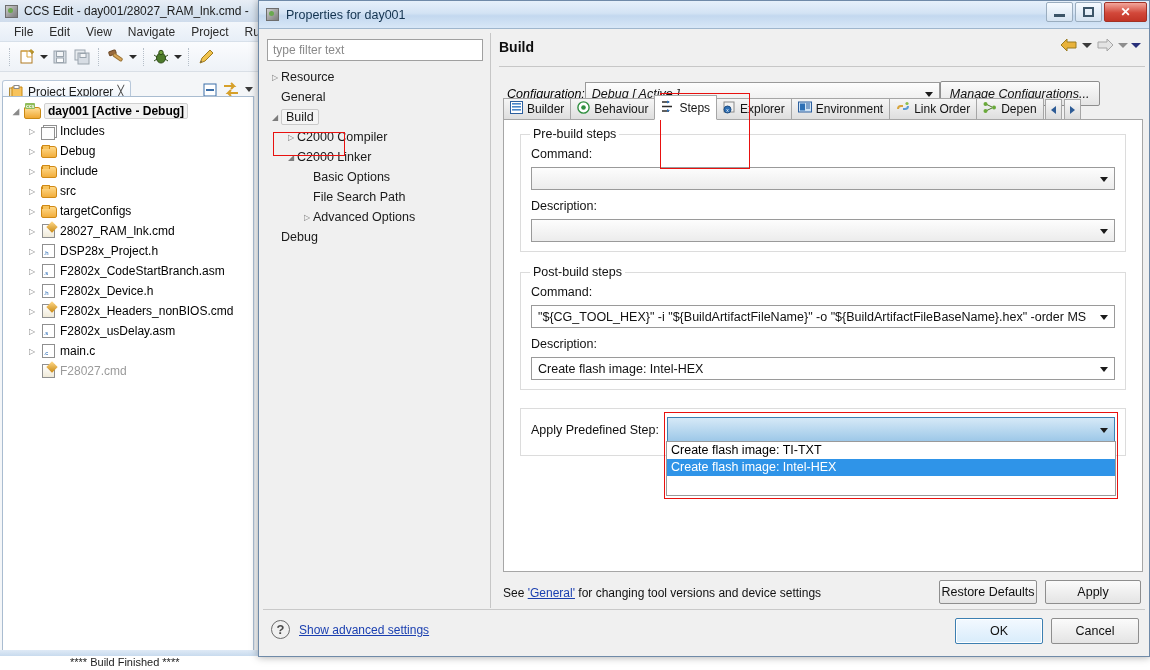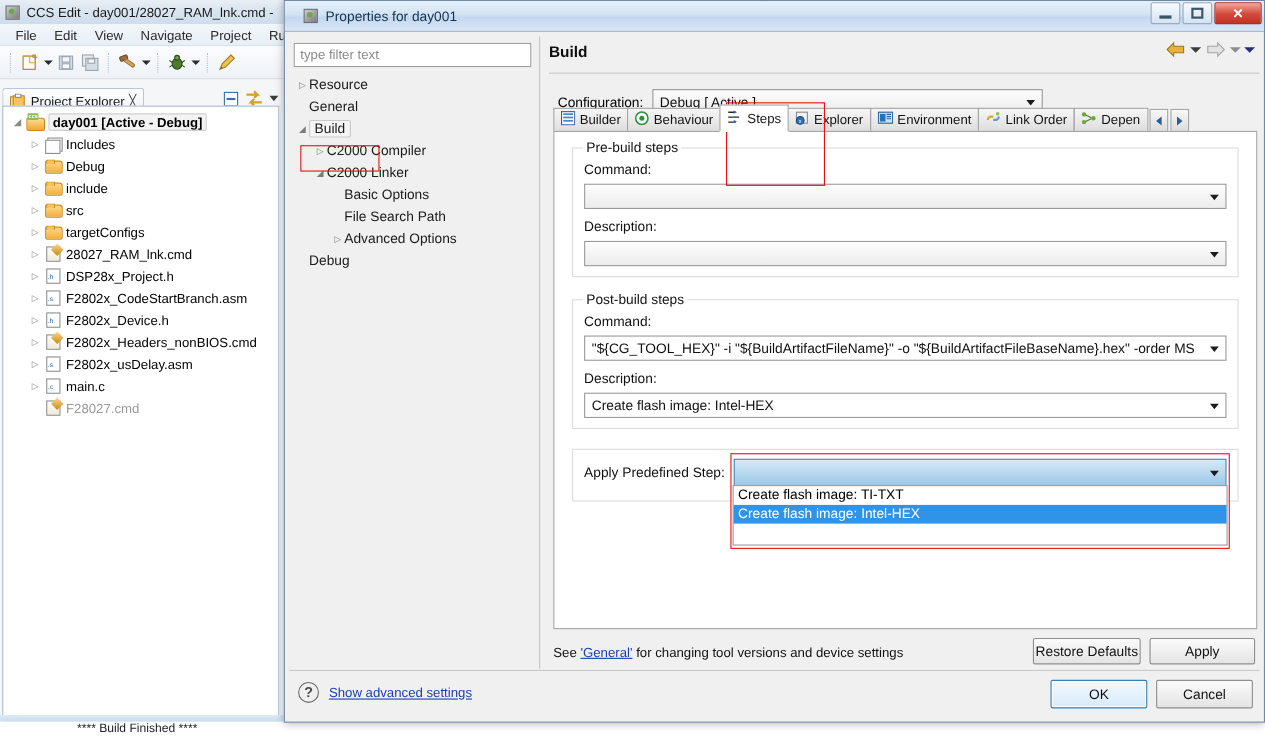--- a/index.html
+++ b/index.html
@@ -164,21 +164,21 @@
   
   .dlg {
     position: absolute; left: 258px; top: 0px; width: 892px; height: 657px;
     background: #f0f0f0;
     border: 1px solid #6f8aa8;
     box-shadow: 0 0 8px rgba(0,0,0,0.35);
   }
   .dlg-title {
     height: 28px; width: 100%;
     background: linear-gradient(to bottom,#e6f0fa 0%, #d3e3f4 45%, #c3d8ef 55%, #d8e7f7 100%);
-    display: flex; align-items: center; padding-left: 16px; position: relative;
+    display: flex; align-items: center; padding-left: 6px; position: relative;
     border-bottom: 1px solid #9fb6cd;
   }
   .dlg-title-text { font-size: 12.5px; color: #13334f; margin-left: 6px; }
   .win-btns { position: absolute; right: 2px; top: 1px; display: flex; gap: 2px; }
   .win-btn {
     width: 27px; height: 20px; border: 1px solid #9aadbf; border-radius: 2px;
     background: linear-gradient(to bottom,#f7fbff,#d5e3f1);
     display:flex; align-items:center; justify-content:center; font-size: 10px; color:#2a4054;
   }
   .win-btn.close {
@@ -212,21 +212,21 @@
   .dlg-right {
     position: absolute; left: 240px; top: 4px; right: 4px; bottom: 48px;
   }
   .page-head { position: relative; height: 34px; border-bottom: 1px solid #c7c7c7; }
   .page-title { font-size: 14px; font-weight: bold; color: #0d0d0d; padding-top: 6px; }
   .page-nav { position:absolute; right: 4px; top: 4px; display:flex; align-items:center; gap:3px; }
   .nav-tri { width:0;height:0;border-left:5px solid transparent;border-right:5px solid transparent;border-top:5px solid #3b3b3b; }
   .nav-tri.light { border-top-color:#8d8d8d; }
   .nav-tri.dark { border-top-color:#28307a; }
 
-  .cfg-row { display:flex; align-items:center; gap: 8px; padding: 14px 0 0 8px; }
+  .cfg-row { display:flex; align-items:center; gap: 0; padding: 14px 0 0 8px; font-style: italic; }
   .cfg-label { font-size: 12.5px; }
   .combo {
     position: relative; background: linear-gradient(to bottom,#fdfdfd,#ececec);
     border: 1px solid #9a9a9a; height: 23px; display:flex; align-items:center;
     padding: 0 20px 0 6px; font-size: 12.5px; color:#111; white-space:nowrap; overflow:hidden;
   }
   .combo .carrot {
     position:absolute; right: 6px; top: 50%; margin-top:-2px;
     width:0;height:0;border-left:4px solid transparent;border-right:4px solid transparent;border-top:5px solid #1b1b1b;
   }
@@ -608,20 +608,21 @@
             <span class="nav-tri dark"></span>
           </div>
         </div>
 
         <div class="cfg-row">
           <span class="cfg-label">Configuration:</span>
           <div class="combo" style="width: 355px;">
             <span>Debug  [ Active ]</span>
             <span class="carrot"></span>
           </div>
+          <div class="btn" style="height:25px;">Manage Configurations...</div>
         </div>
 
         <div class="tabstrip" id="tabstrip">
             <div class="tab">
               <span><svg width="13" height="13" viewBox="0 0 13 13">
                   <rect x="0.5" y="0.5" width="12" height="12" fill="#fff" stroke="#2c5f9e"></rect>
                   <rect x="2" y="2" width="9" height="1.6" fill="#4a86c8"></rect>
                   <rect x="2" y="5" width="9" height="1.6" fill="#4a86c8"></rect>
                   <rect x="2" y="8" width="9" height="1.6" fill="#4a86c8"></rect>
                 </svg></span>

